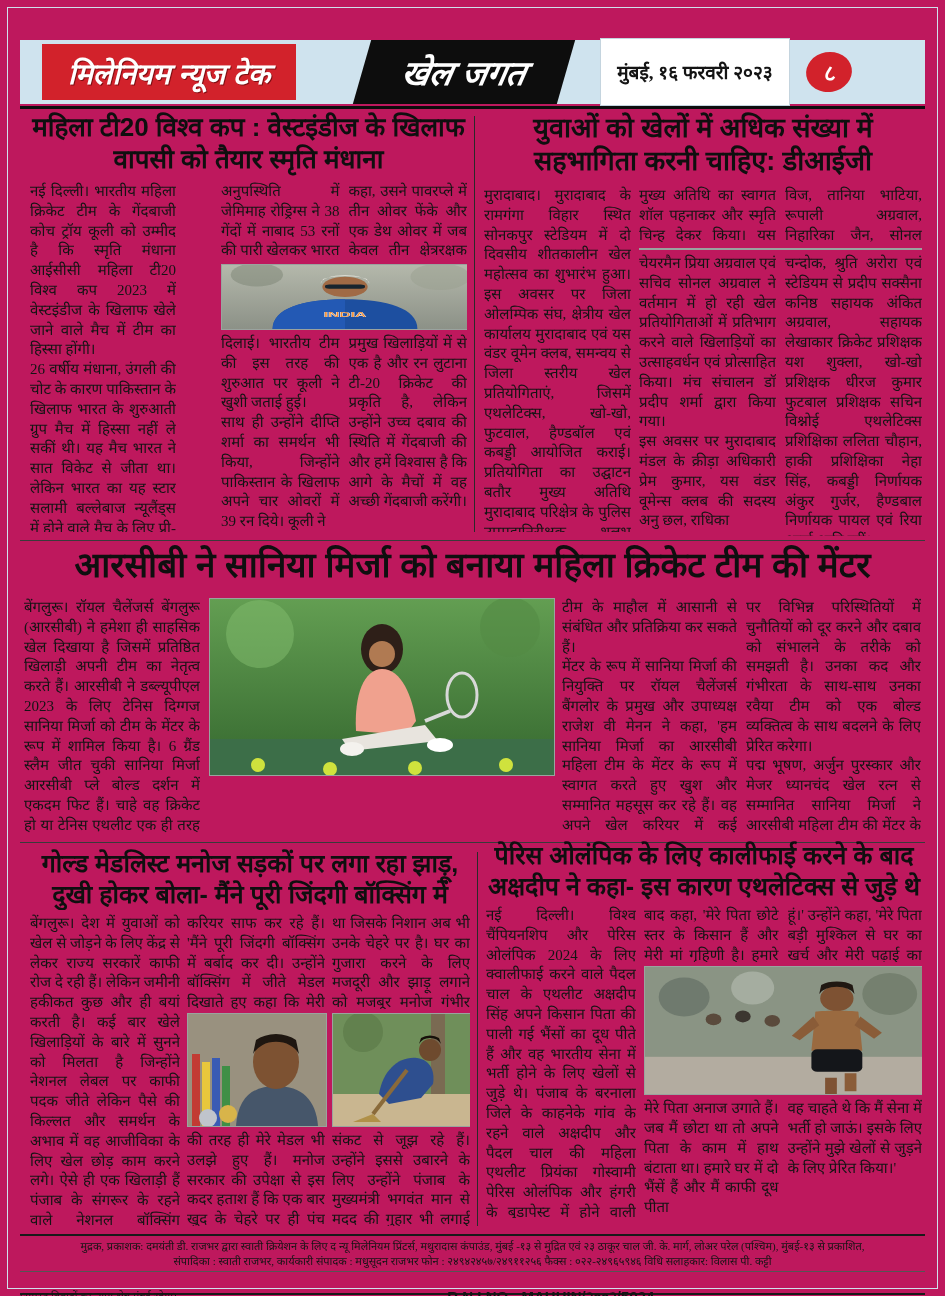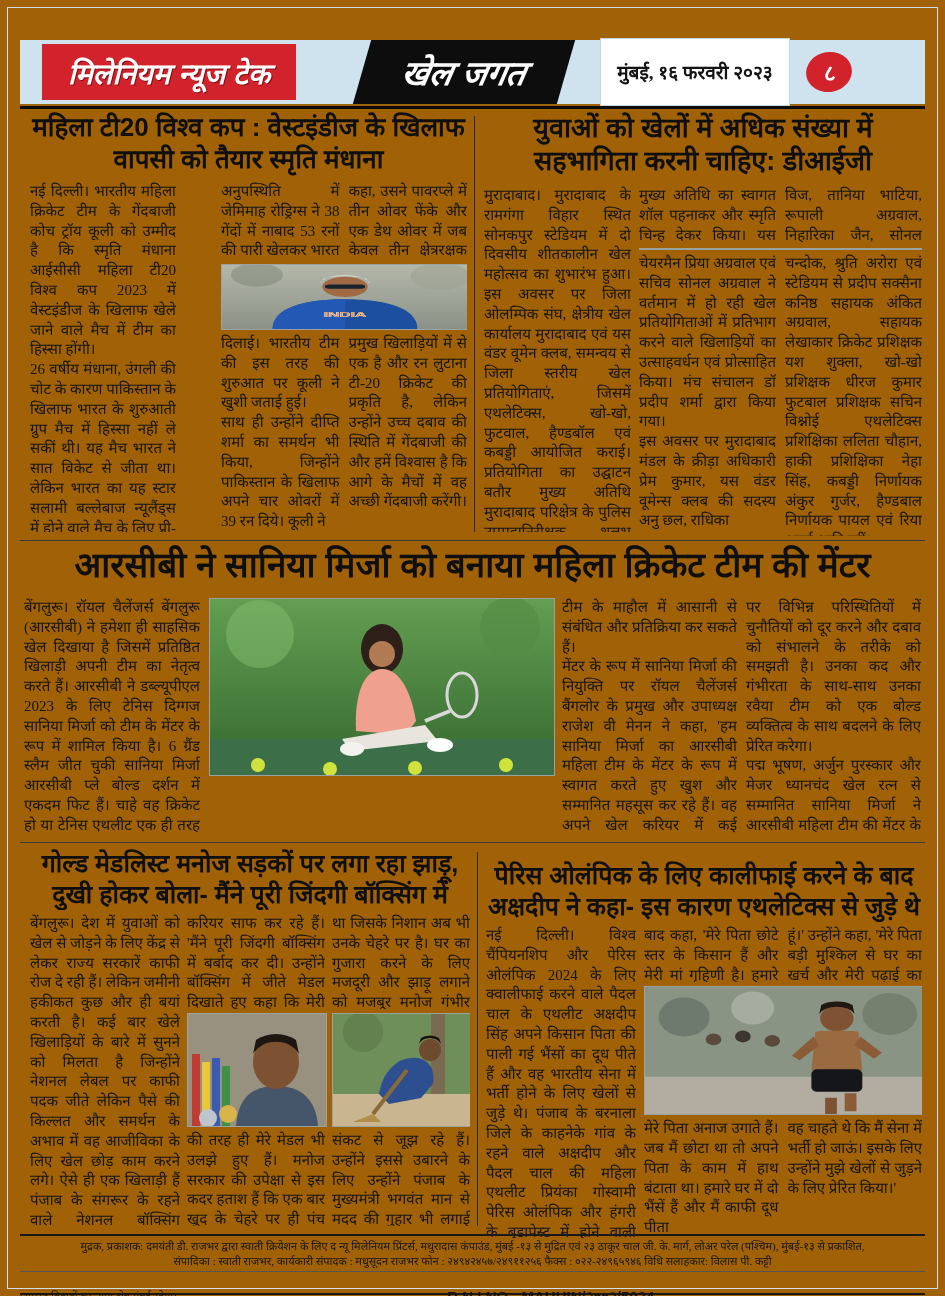--- a/index.html
+++ b/index.html
@@ -1,16 +1,16 @@
 <!DOCTYPE html>
 <html lang="hi"><head>
 <meta charset="utf-8">
 <style>
   html,body{margin:0;padding:0;background:#e9eef1;}
-  .page{position:relative;width:945px;height:1296px;margin:0 auto;background:#a16207;
+  .page{position:relative;width:945px;height:1296px;margin:0 auto;background:#be185d;
         font-family:"Liberation Serif", serif;color:#141414;overflow:hidden;}
   .frame{position:absolute;inset:7px;border:1px solid #cfe0ec;pointer-events:none;}
 
   
   .masthead{position:absolute;top:40px;left:20px;right:20px;height:64px;background:#cfe3ee;
             display:flex;align-items:center;}
   .brand-box{background:#d2222b;height:56px;margin-left:22px;padding:0 26px;display:flex;
              align-items:center;justify-content:center;}
   .brand-text{color:#fff;font-family:"Liberation Sans",sans-serif;font-weight:bold;
               font-style:italic;font-size:29px;text-shadow:1px 1px 0 #7e0e12;white-space:nowrap;}
@@ -77,21 +77,21 @@
   .art-manoj{left:30px;top:848px;width:440px;height:382px;}
   .art-manoj h1{font-size:25px;height:62px;overflow:hidden;margin-bottom:4px;}
   .art-manoj .cols{height:312px;gap:7px;}
   .art-manoj .c1{width:150px;flex:none;}
   .art-manoj .cmid{flex:1;display:flex;flex-direction:column;gap:4px;}
   .art-manoj .cmid .photo{width:100%;height:112px;}
   .art-manoj .cmid .bodytext{flex:1;}
 
   .vrule-bottom{left:477px;top:852px;height:374px;}
 
-  .art-akshdeep{left:486px;top:860px;width:436px;height:382px;}
+  .art-akshdeep{left:486px;top:840px;width:436px;height:382px;}
   .art-akshdeep h1{font-size:25px;height:62px;overflow:hidden;margin-bottom:4px;}
   .art-akshdeep .cols{height:312px;}
   .art-akshdeep .c1{width:150px;flex:none;}
   .art-akshdeep .rightarea{flex:1;display:flex;flex-direction:column;gap:4px;}
   .art-akshdeep .topTwo{height:56px;}
   .art-akshdeep .photo{width:100%;height:170px;}
   .art-akshdeep .botTwo{flex:1;}
 
   
   .footer{position:absolute;left:20px;right:20px;top:1234px;border-top:2px solid #1a1a1a;

